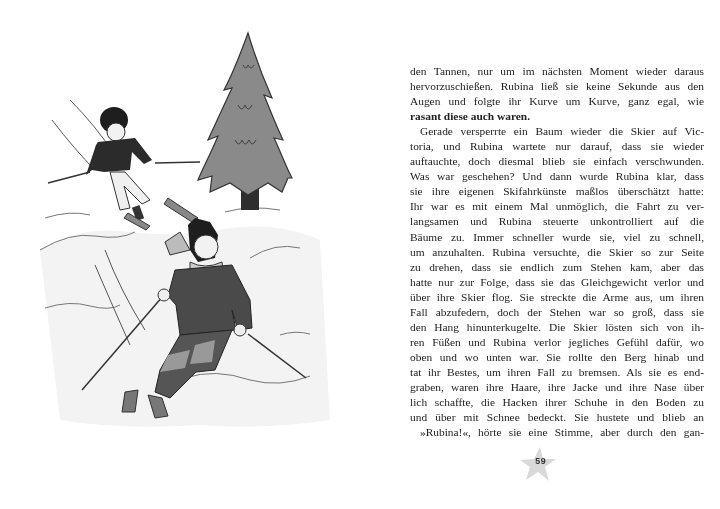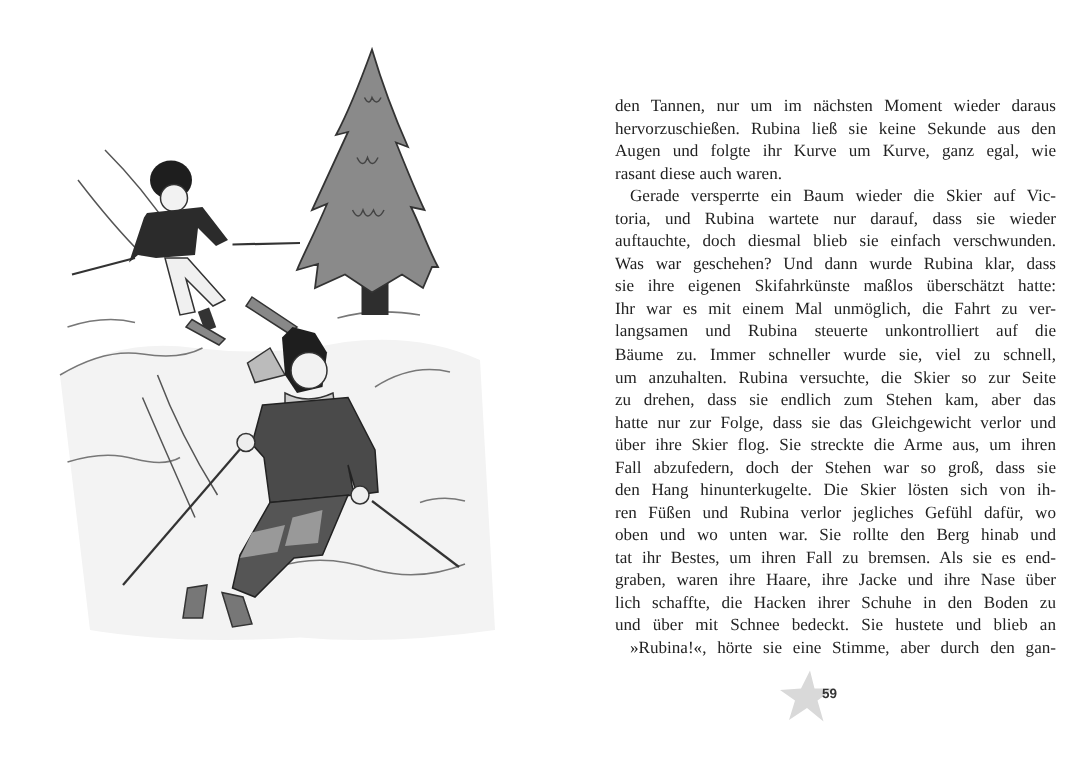--- a/index.html
+++ b/index.html
@@ -41,38 +41,39 @@
     }
     .text-block .line {
       display: block;
       white-space: nowrap;
       text-align: justify;
       text-align-last: justify;
       height: 15.05px;
     }
     .text-block .line.last {
       text-align-last: left;
+      font-weight: bold;
     }
     .text-block .line.indent {
       text-indent: 10px;
     }
     .page-number-wrap {
       position: absolute;
       left: 158px; top: 444px;
       width: 40px; height: 40px;
     }
     .page-number-wrap svg {
       position: absolute; left: 0; top: 0;
     }
     .page-number {
       position: absolute;
-      left: 0; top: 13px;
+      left: 17px; top: 13px;
       width: 40px;
-      text-align: right;
-      font-family: Liberation Sans, sans-serif;
+      text-align: left;
+      font-family: Liberation Mono, monospace;
       font-size: 9px;
       font-weight: bold;
       color: #333333;
     }
   </style>
 </head>
 <body>
 
 <div class="spread">
 

